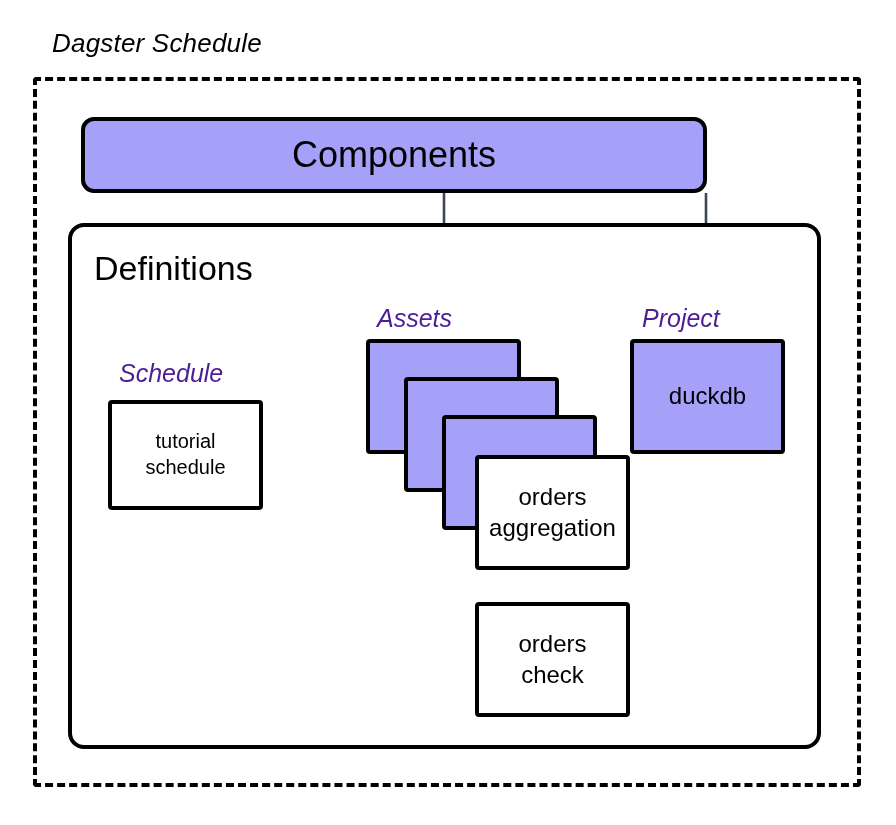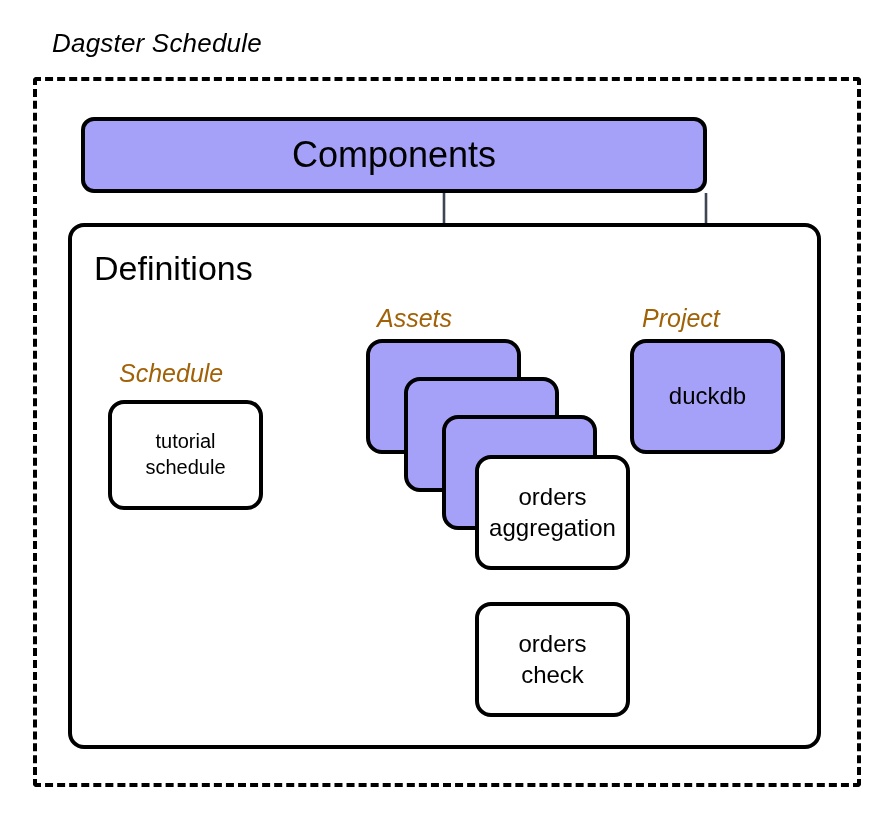--- a/index.html
+++ b/index.html
@@ -24,36 +24,36 @@
     left: 0;
     top: 0;
     width: 896px;
     height: 825px;
     pointer-events: none;
   }
   .node {
     position: absolute;
     box-sizing: border-box;
     border: 4px solid #000000;
-    border-radius: 16px;
+    border-radius: 4px;
     display: flex;
     align-items: center;
     justify-content: center;
     text-align: center;
     line-height: 1.28;
     background: #ffffff;
   }
   .node.purple { background: #a6a1f8; }
   .lbl {
     position: absolute;
     font-style: italic;
     font-weight: 400;
     font-size: 25px;
     line-height: 1.22;
-    color: #a16207;
+    color: #4c1d95;
     white-space: pre-line;
   }
   .lbl.right { text-align: right; }
 
   
   #project-frame {
     position: absolute;
     left: 33px;
     top: 77px;
     width: 828px;

